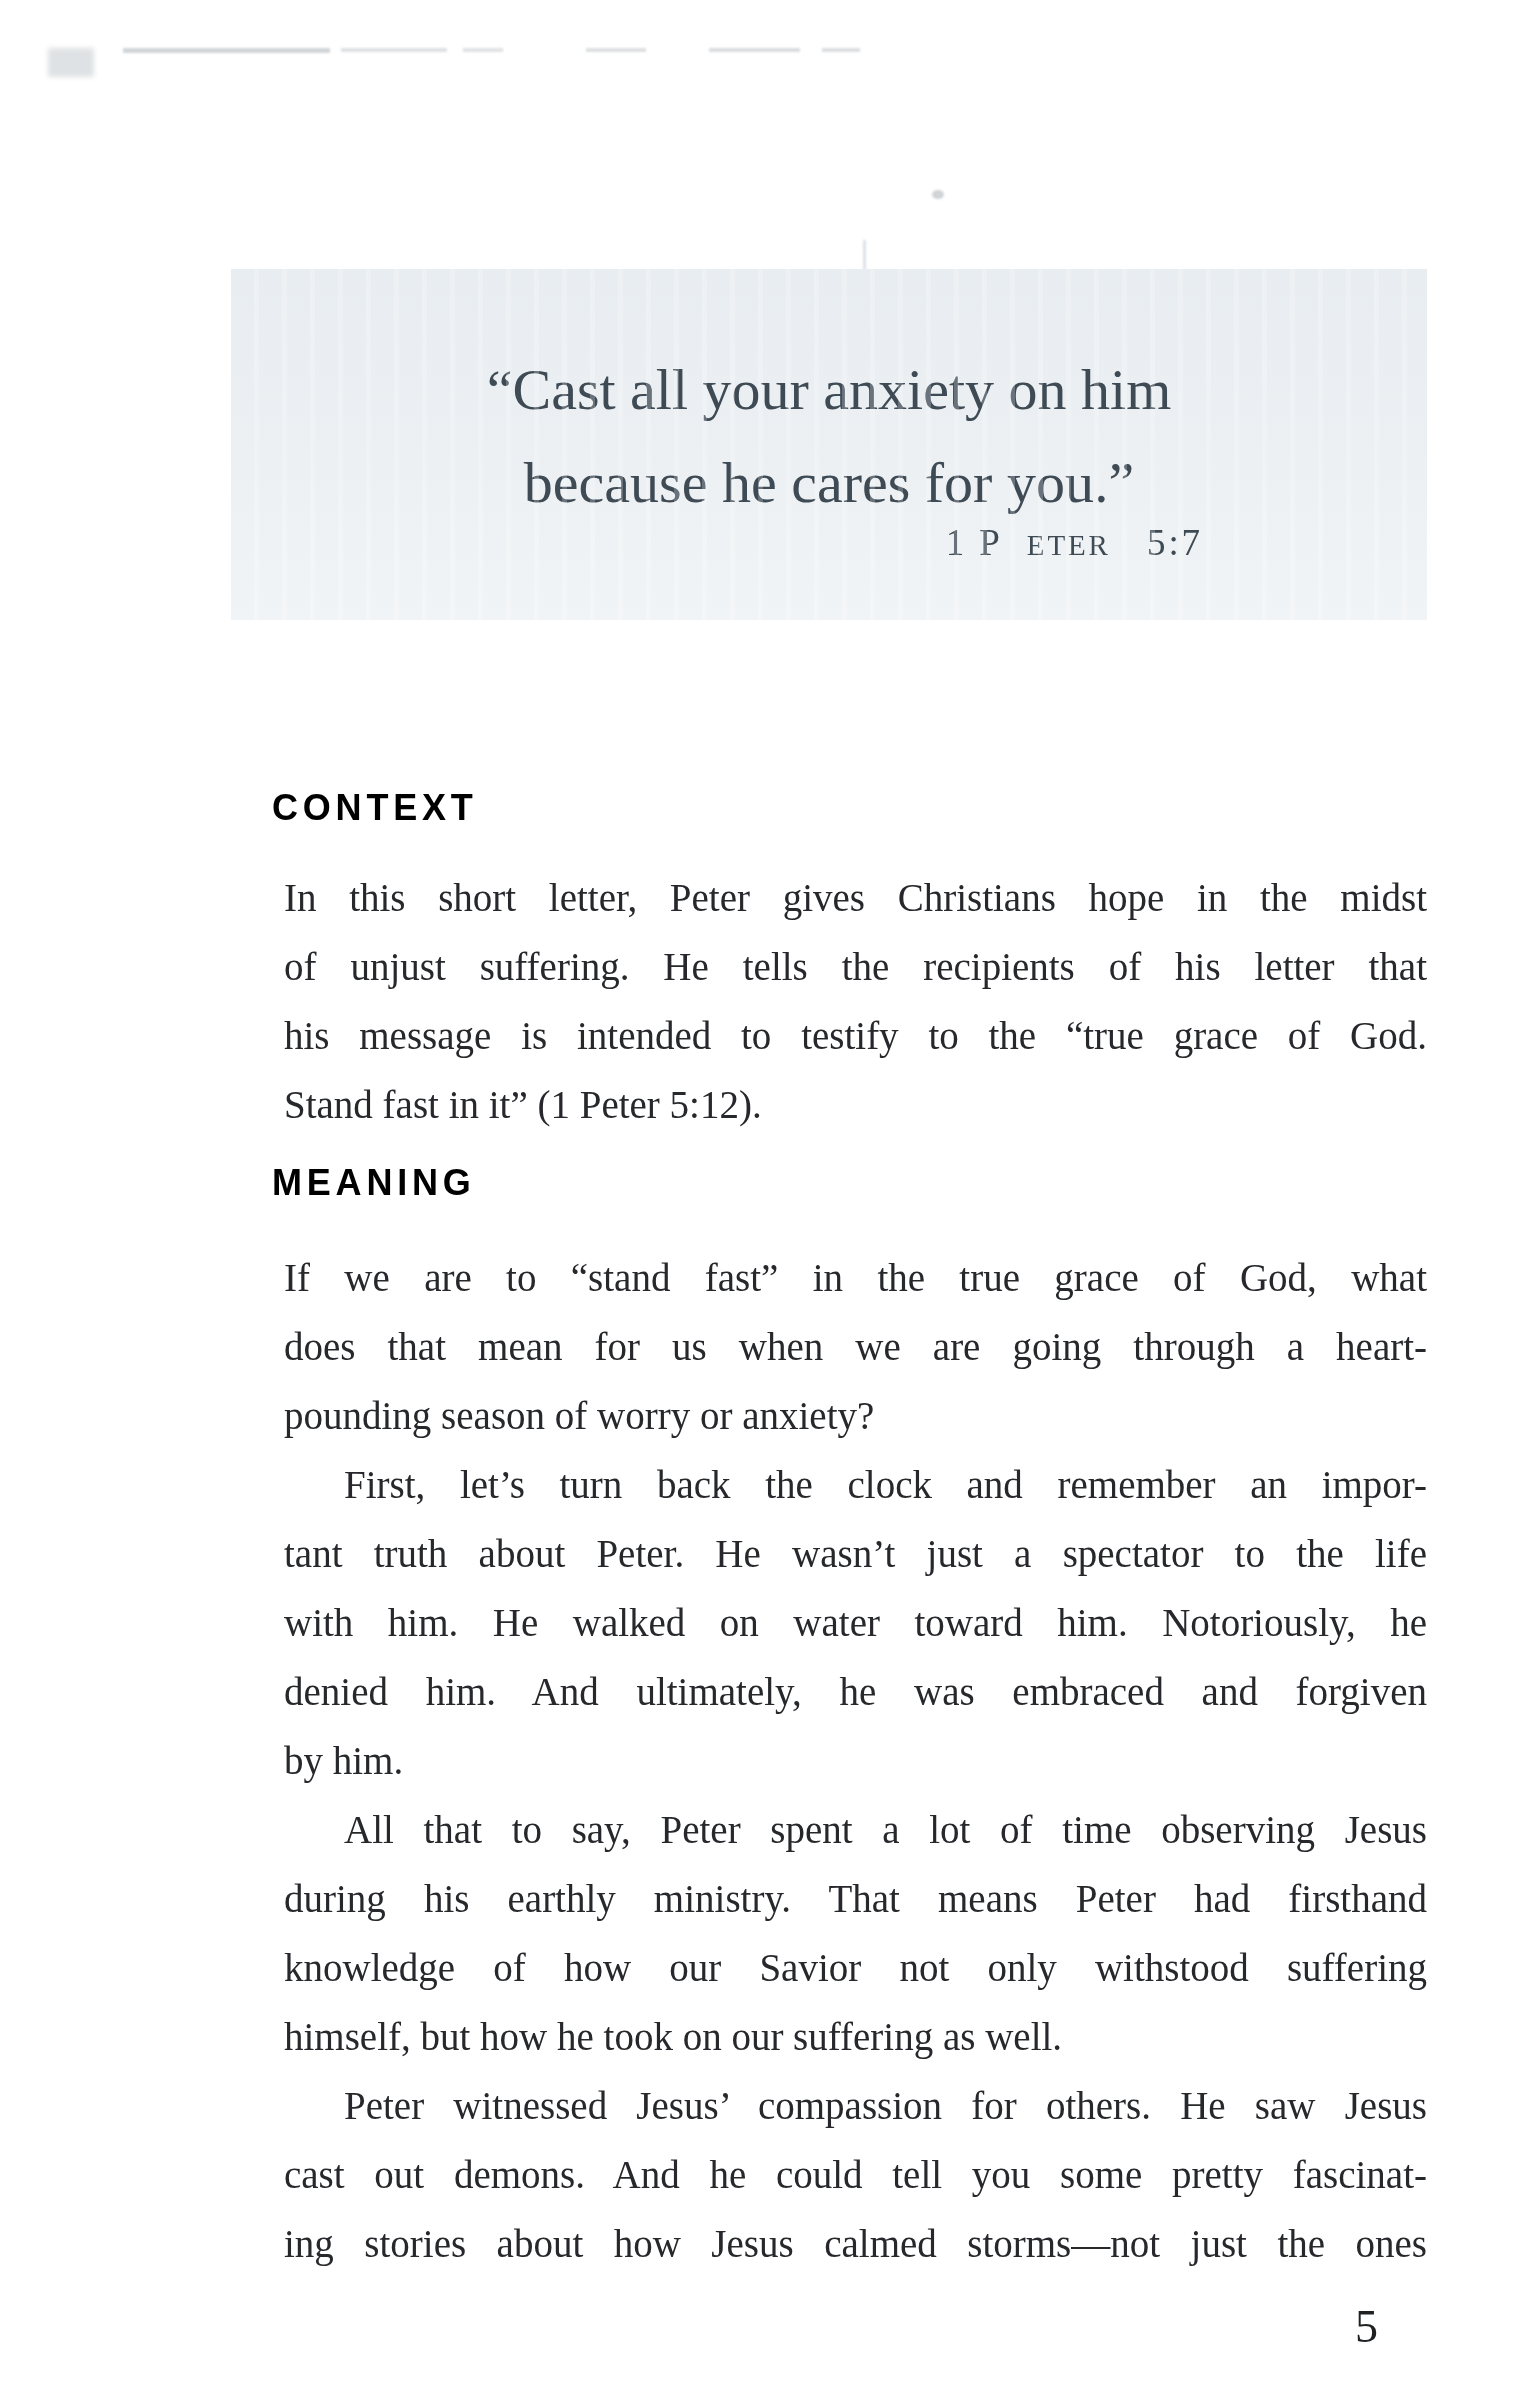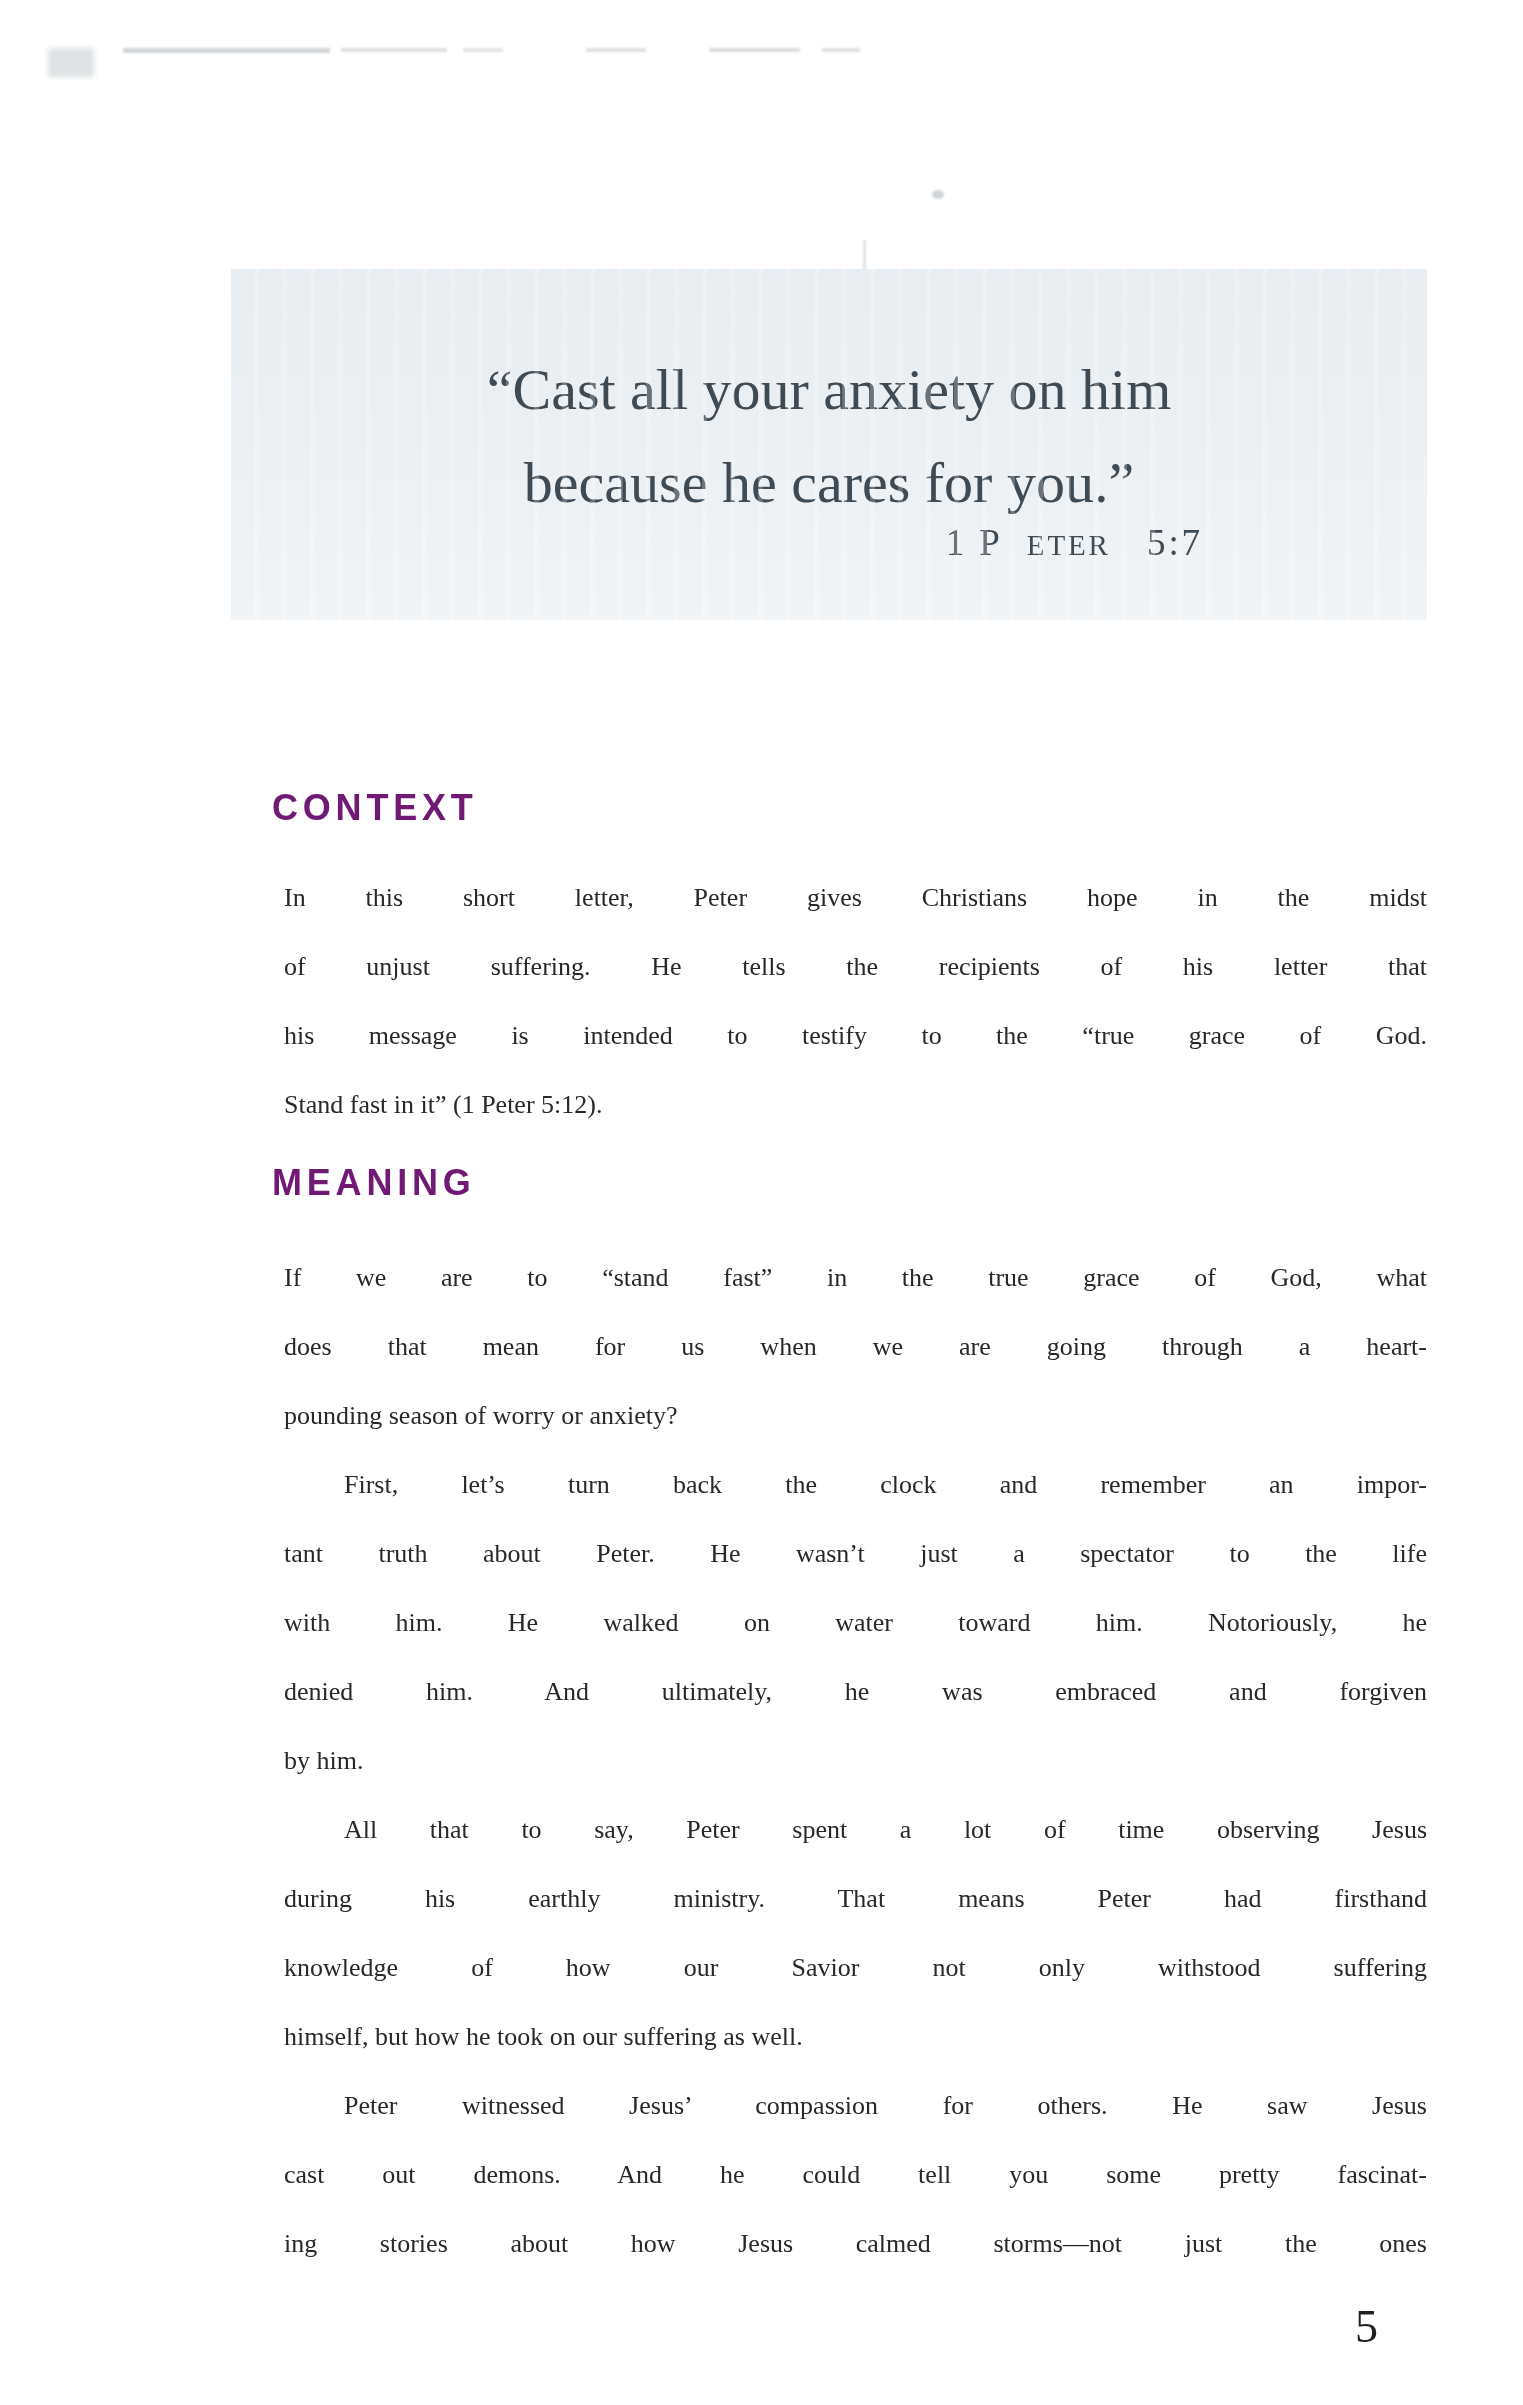--- a/index.html
+++ b/index.html
@@ -64,35 +64,35 @@
   .quote-ref .sc { font-size: 29px; letter-spacing: 2.9px; }
 
   
   .sec-heading {
     position: absolute;
     left: 224px;
     font-family: "Liberation Sans", sans-serif;
     font-size: 36px;
     font-weight: 600;
     letter-spacing: 4.8px;
-    color: #701a75;
+    color: #000000;
   }
   .h-context { top: 739px; }
   .h-meaning { top: 1114px; }
 
   
   .para {
     position: absolute;
     left: 224px;
     width: 1143px;
   }
   .p-context { top: 809px; }
   .p-meaning { top: 1189px; }
   .ln {
-    font-size: 26px;
+    font-size: 39px;
     line-height: 57px;
     color: #26282b;
     width: 1143px;
   }
   .j { text-align: justify; text-align-last: justify; }
   .indent { padding-left: 60px; font-family: Liberation Serif, serif; }
 
   .page-number {
     position: absolute;
     left: 1307px; top: 2252px;

